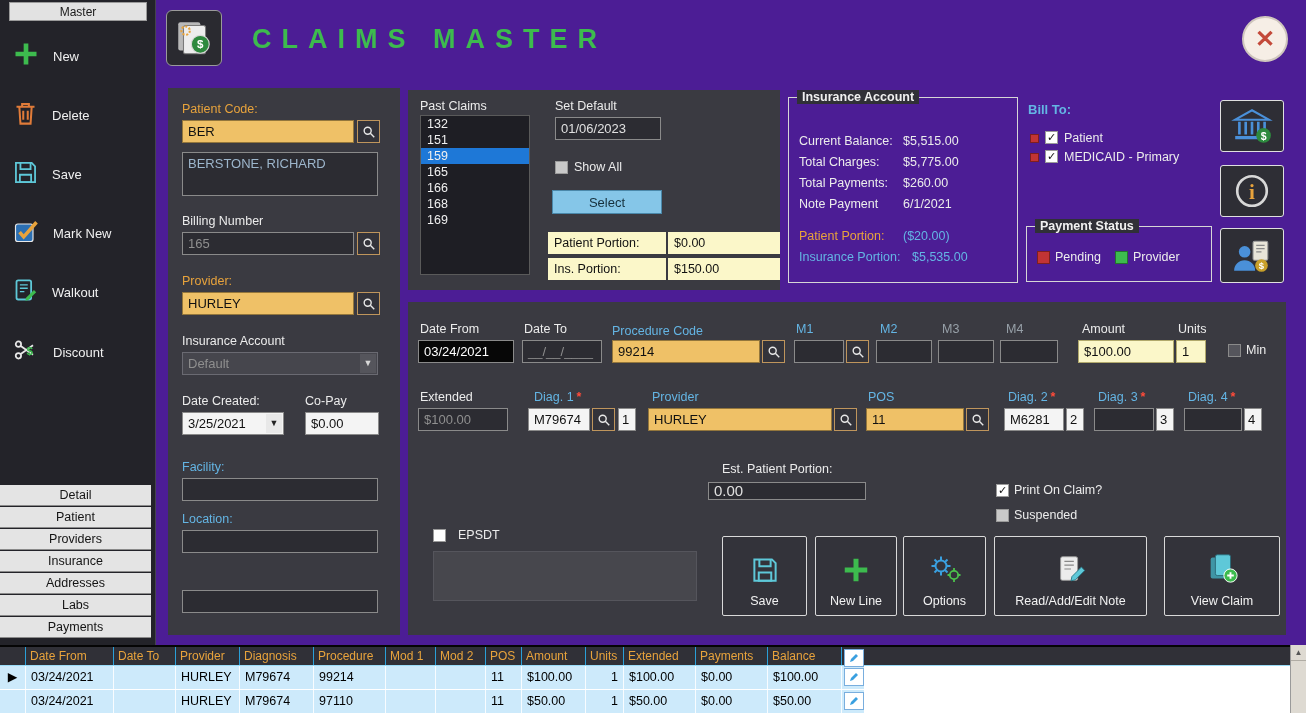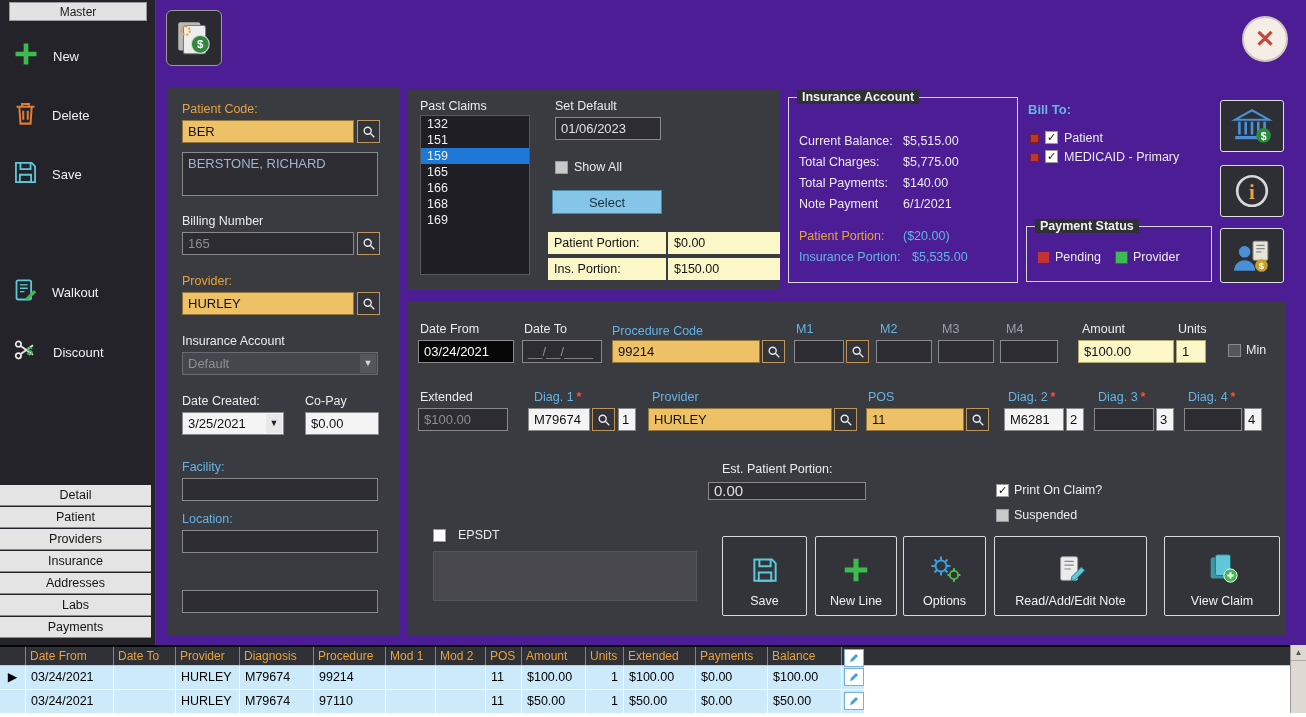--- a/index.html
+++ b/index.html
@@ -91,20 +91,27 @@
           </svg></span>
       <span class="lab">New</span>
     </div>
     <div class="side-btn" style="top:151px">
       <span><svg width="27" height="27" viewBox="0 0 24 24" fill="none" stroke="#5ec8d8" stroke-width="1.6">
             <path d="M3.5 3.5h14l3 3v14h-17z"></path>
             <path d="M7.5 3.5v5.5h9V3.5M7 14h10v6.5H7z"></path>
           </svg></span>
       <span class="lab">Save</span>
     </div>
+    <div class="side-btn" style="top:210px">
+      <span><svg width="28" height="28" viewBox="0 0 24 24">
+            <rect x="3" y="6" width="15" height="15" rx="2" fill="#2b6fb3" stroke="#e8e8e8"></rect>
+            <path d="M6.5 13l3.5 4L21 4.5" stroke="#e8a33c" stroke-width="3" fill="none"></path>
+          </svg></span>
+      <span class="lab">Mark New</span>
+    </div>
     <div class="side-btn" style="top:269px">
       <span><svg width="27" height="27" viewBox="0 0 24 24" fill="none">
             <rect x="4" y="3" width="13" height="17" rx="1.5" stroke="#5ec8d8" stroke-width="1.6"></rect>
             <path d="M7 7h7M7 10h7M7 13h4" stroke="#5ec8d8" stroke-width="1.2"></path>
             <path d="M12.5 18.5l7-7 2 2-7 7-2.6.6z" fill="#3dbb4e"></path>
           </svg></span>
       <span class="lab">Walkout</span>
     </div>
     <div class="side-btn" style="top:329px">
       <span><svg width="28" height="28" viewBox="0 0 24 24" fill="none">
@@ -127,20 +134,21 @@
 
   <div class="hdr-iconbox">
     <svg width="42" height="42" viewBox="0 0 40 40">
       <rect x="5" y="5" width="21" height="27" rx="2" fill="#b9b9b9"></rect>
       <rect x="10" y="8" width="21" height="27" rx="2" fill="#ededed" stroke="#7a7a7a"></rect>
       <circle cx="12" cy="13" r="4" fill="none" stroke="#e8a33c" stroke-width="2" stroke-dasharray="2 1.6"></circle>
       <circle cx="26" cy="26" r="8.5" fill="#2d8a3e" stroke="#d8d8d8"></circle>
       <text x="26" y="30" text-anchor="middle" fill="#fff" font-size="11" font-weight="bold">$</text>
     </svg>
   </div>
+  <div class="hdr-title">CLAIMS MASTER</div>
   <div class="close-btn">
       <span>✕</span>
     </div>
 
   <section class="panel" style="left:168px;top:88px;width:232px;height:547px">
     <span class="lbl o" style="left:14px;top:14px">Patient Code:</span>
     <div class="inp or" style="left:14px;top:32px;width:172px">BER</div>
     <div class="sbtn" style="left:189px;top:32px">
       <svg width="14" height="14" viewBox="0 0 16 16">
           <circle cx="6.5" cy="6.5" r="4" stroke="#e8e8e8" fill="none" stroke-width="1.6"></circle>
@@ -212,21 +220,21 @@
     <div class="ybox" style="left:260px;top:168px;width:112px">$150.00</div>
   </section>
 
   <div class="group" style="left:788px;top:97px;width:230px;height:186px">
     <span class="gtitle">Insurance Account</span>
     <span class="irow" style="left:10px;top:36px">Current Balance:</span>
     <span class="irow" style="left:114px;top:36px">$5,515.00</span>
     <span class="irow" style="left:10px;top:57px">Total Charges:</span>
     <span class="irow" style="left:114px;top:57px">$5,775.00</span>
     <span class="irow" style="left:10px;top:78px">Total Payments:</span>
-    <span class="irow" style="left:114px;top:78px">$140.00</span>
+    <span class="irow" style="left:114px;top:78px">$260.00</span>
     <span class="irow" style="left:10px;top:99px">Note Payment</span>
     <span class="irow" style="left:114px;top:99px">6/1/2021</span>
     <span class="irow" style="left:10px;top:131px;color:#e8a33c">Patient Portion:</span>
     <span class="irow" style="left:114px;top:131px;color:#64b5e4">($20.00)</span>
     <span class="irow" style="left:10px;top:152px;color:#64b5e4">Insurance Portion:</span>
     <span class="irow" style="left:123px;top:152px;color:#64b5e4">$5,535.00</span>
   </div>
 
   <span class="lbl b bold" style="left:1028px;top:102px;font-size:13px">Bill To:</span>
   <div class="redsq" style="left:1030px;top:134px"></div>

